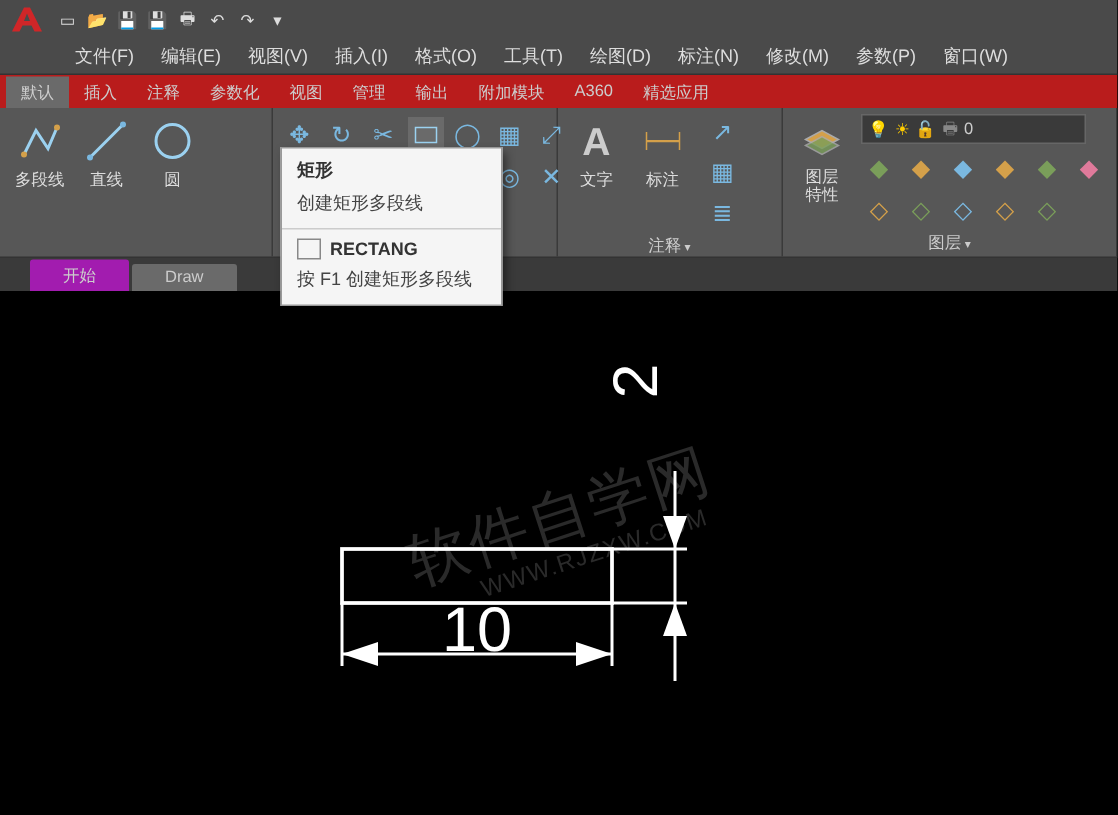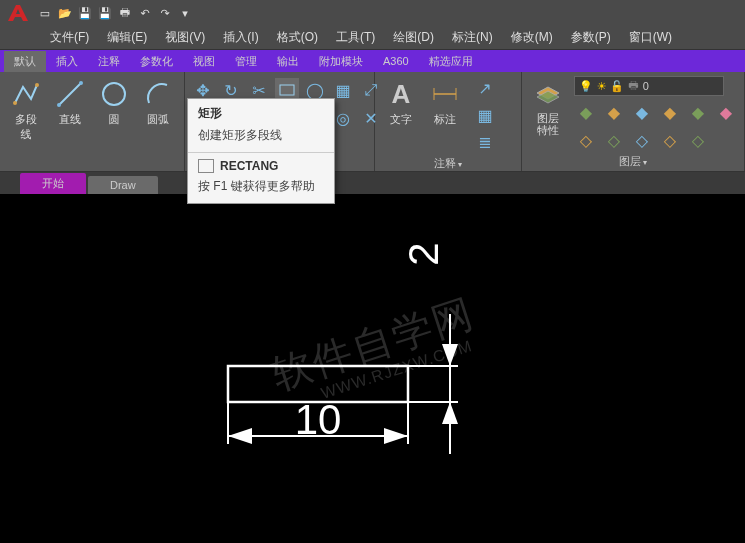--- a/index.html
+++ b/index.html
@@ -8,21 +8,21 @@
 .titlebar { height: 26px; background: #4a4a4a; display: flex; align-items: center; padding: 0 4px; }
 .logo { width: 28px; height: 22px; margin-right: 4px; display: flex; align-items: center; justify-content: center; }
 .logo svg { width: 24px; height: 20px; }
 .qat { display: flex; gap: 2px; }
 .qat-btn { width: 18px; height: 18px; display: flex; align-items: center; justify-content: center; color: #ddd; font-size: 11px; cursor: pointer; }
 .title-text { position: absolute; left: 50%; transform: translateX(-50%); color: #ccc; font-size: 12px; }
 
 .menubar { height: 24px; background: #4a4a4a; display: flex; align-items: center; padding: 0 50px 0 50px; gap: 18px; border-bottom: 1px solid #333; }
 .menu-item { color: #ddd; font-size: 12px; cursor: pointer; }
 
-.ribbon-tabs { height: 22px; background: #6d28d9; display: flex; align-items: center; padding-left: 4px; gap: 0; }
+.ribbon-tabs { height: 22px; background: #b91c1c; display: flex; align-items: center; padding-left: 4px; gap: 0; }
 .ribbon-tab { padding: 3px 10px; color: #ccc; font-size: 11px; cursor: pointer; }
 .ribbon-tab.active { background: #6a6a6a; }
 
 .ribbon { height: 100px; background: #575757; display: flex; border-bottom: 1px solid #333; }
 .panel { border-right: 1px solid #3a3a3a; padding: 4px 6px 2px 6px; display: flex; flex-direction: column; justify-content: space-between; position: relative; }
 .panel-body { display: flex; gap: 4px; align-items: flex-start; flex: 1; }
 .panel-label { text-align: center; color: #ccc; font-size: 11px; padding: 2px 0; }
 .panel-label::after { content: " ▾"; font-size: 8px; }
 
 .big-tool { display: flex; flex-direction: column; align-items: center; gap: 2px; cursor: pointer; padding: 2px 4px; }
@@ -127,28 +127,20 @@
           </div>
         <div class="big-tool-label">直线</div>
       </div>
       <div class="big-tool">
         <div class="big-tool-icon">
             <svg width="30" height="30">
               <circle cx="15" cy="15" r="11" stroke="#9bd1f0" stroke-width="2" fill="none"></circle>
             </svg>
           </div>
         <div class="big-tool-label">圆</div>
-      </div>
-      <div class="big-tool">
-        <div class="big-tool-icon">
-            <svg width="30" height="30">
-              <path d="M6 24 A 14 14 0 0 1 24 6" stroke="#9bd1f0" stroke-width="2" fill="none"></path>
-            </svg>
-          </div>
-        <div class="big-tool-label">圆弧</div>
       </div>
     </div>
   </div>
 
   <div class="panel" style="width:190px">
     <div class="panel-body" style="flex-direction:column;gap:4px;padding-top:2px">
       <div class="small-tools-row">
         <div class="small-tool">✥</div>
         <div class="small-tool">↻</div>
         <div class="small-tool">✂</div>
@@ -249,21 +241,21 @@
 </div>
 
 <div class="tooltip">
   <div class="tooltip-title">矩形</div>
   <div class="tooltip-desc">创建矩形多段线</div>
   <div class="tooltip-divider"></div>
   <div class="tooltip-cmd">
     <div class="tooltip-cmd-icon"></div>
     <div class="tooltip-cmd-text">RECTANG</div>
   </div>
-  <div class="tooltip-help">按 F1 键获得更多帮助</div>
+  <div class="tooltip-help">按 F1 创建矩形多段线</div>
 </div>
 
 <div class="doc-tabs">
   <div class="doc-tab">开始</div>
   <div class="doc-tab active">Draw</div>
 </div>
 
 <div class="canvas">
   <div class="watermark">软件自学网</div>
   <div class="watermark-sub">WWW.RJZXW.COM</div>

